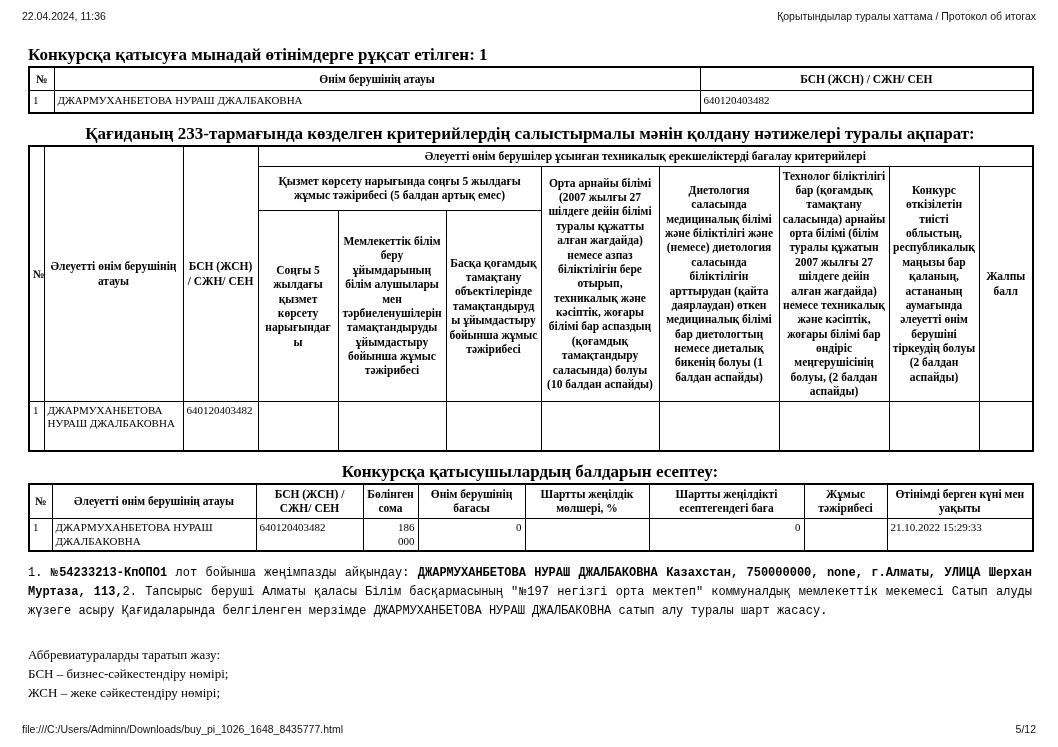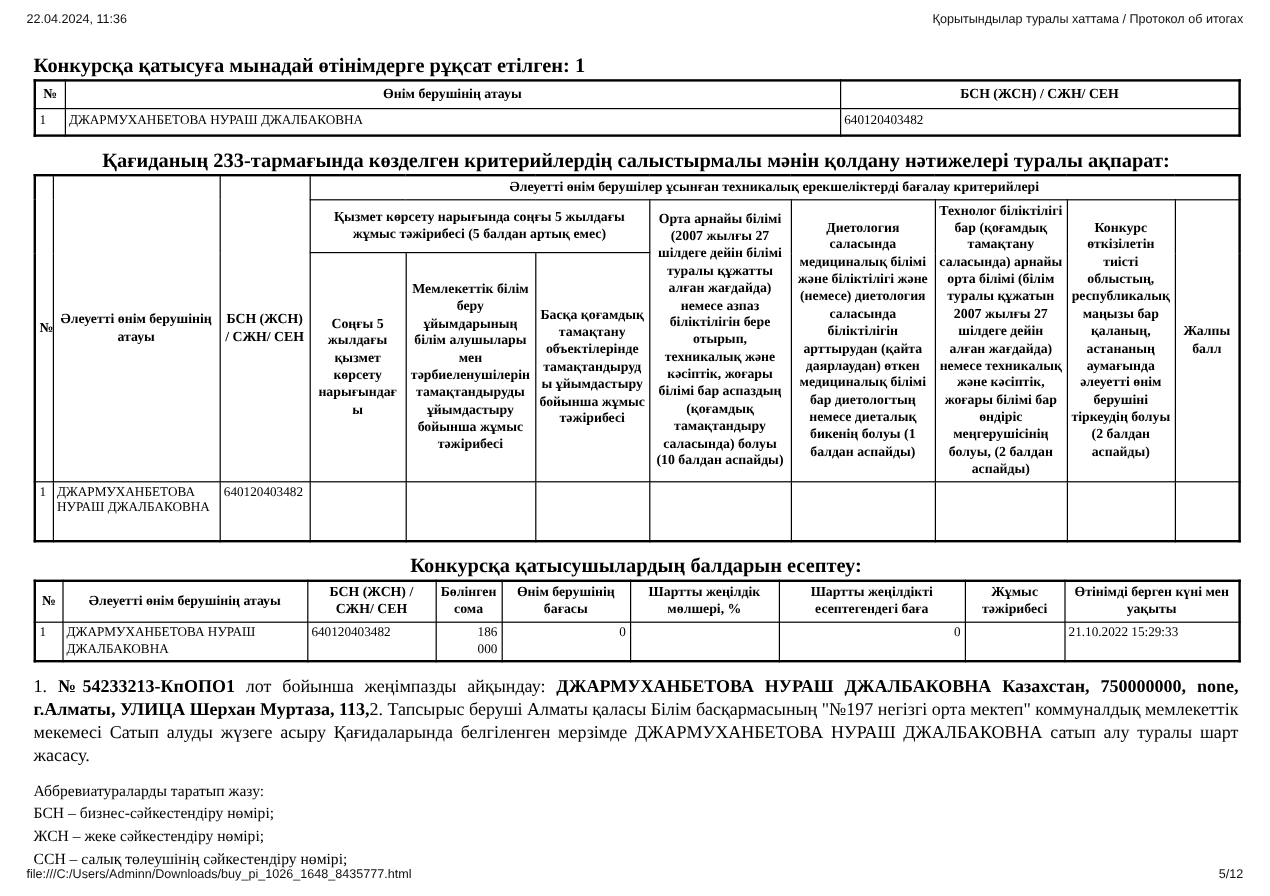--- a/index.html
+++ b/index.html
@@ -47,25 +47,26 @@
   #t1 td { height: 23px; vertical-align: middle; }
   
   #t2 .r1 th { height: 20px; }
   #t2 .r2 th { height: 44px; }
   #t2 .r3 th { height: 186px; }
   #t2 .r4 td { height: 50px; }
   
   #t3 th { height: 32px; }
   #t3 td { height: 30px; }
   .para {
-    font-size: 15px; line-height: 19px; text-align: justify;
+    font-size: 12px; line-height: 19px; text-align: justify;
     margin-top: 12px;
+    font-family: Liberation Mono, monospace;
   }
   .abbr {
-    font-size: 13px; line-height: 19px; margin-top: 9px;
+    font-size: 13px; line-height: 19px; margin-top: 24px;
   }
 </style>
 </head>
 <body>
 
 <div class="print-header">
   <span class="ph-datetime">22.04.2024, 11:36</span>
   <span class="ph-title">Қорытындылар туралы хаттама / Протокол об итогах</span>
 </div>
 
@@ -184,21 +185,20 @@
     </tr>
   </tbody>
     </table>
 
   <div class="para"><span>1. </span><b>№54233213-КпОПО1</b><span> лот бойынша жеңімпазды айқындау: </span><b>ДЖАРМУХАНБЕТОВА НУРАШ ДЖАЛБАКОВНА Казахстан, 750000000, none, г.Алматы, УЛИЦА Шерхан Муртаза, 113,</b><span>2. Тапсырыс беруші Алматы қаласы Білім басқармасының "№197 негізгі орта мектеп" коммуналдық мемлекеттік мекемесі Сатып алуды жүзеге асыру Қағидаларында белгіленген мерзімде ДЖАРМУХАНБЕТОВА НУРАШ ДЖАЛБАКОВНА сатып алу туралы шарт жасасу.</span></div>
 
   <div class="abbr">
     <div>Аббревиатураларды таратып жазу:</div>
     <div>БСН – бизнес-сәйкестендіру нөмірі;</div>
     <div>ЖСН – жеке сәйкестендіру нөмірі;</div>
-    <div>ССН – салық төлеушінің сәйкестендіру нөмірі;</div>
   </div>
 
 </div>
 
 <div class="print-footer">
   <span class="pf-url">file:///C:/Users/Adminn/Downloads/buy_pi_1026_1648_8435777.html</span>
   <span class="pf-page">5/12</span>
 </div>
 
 </body></html>

